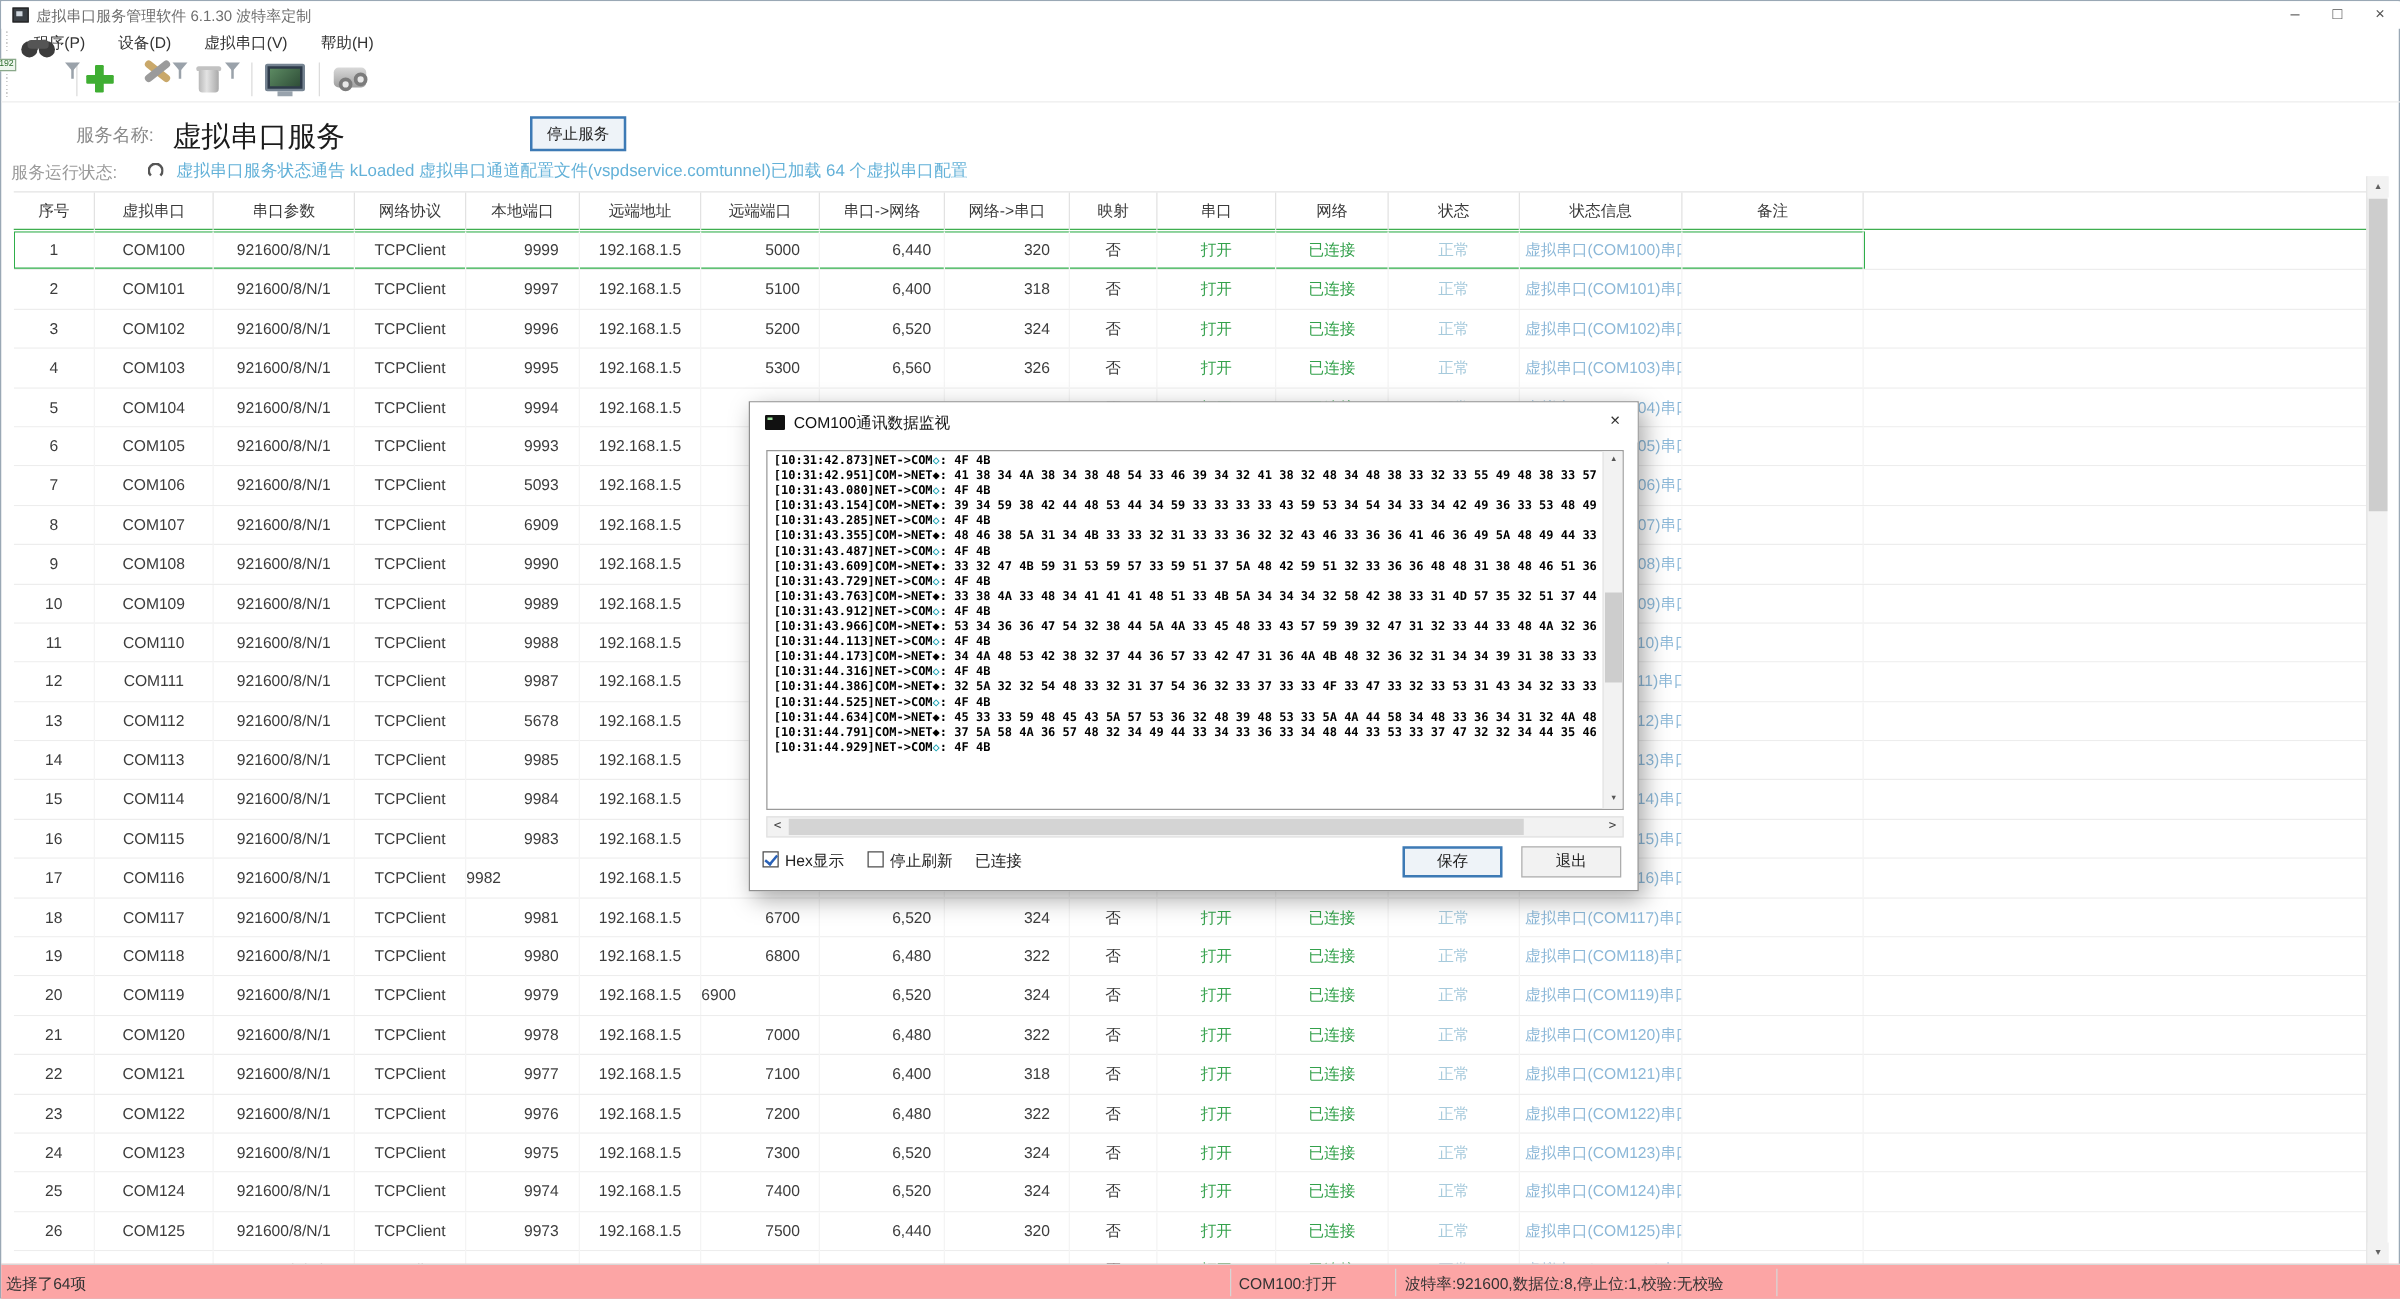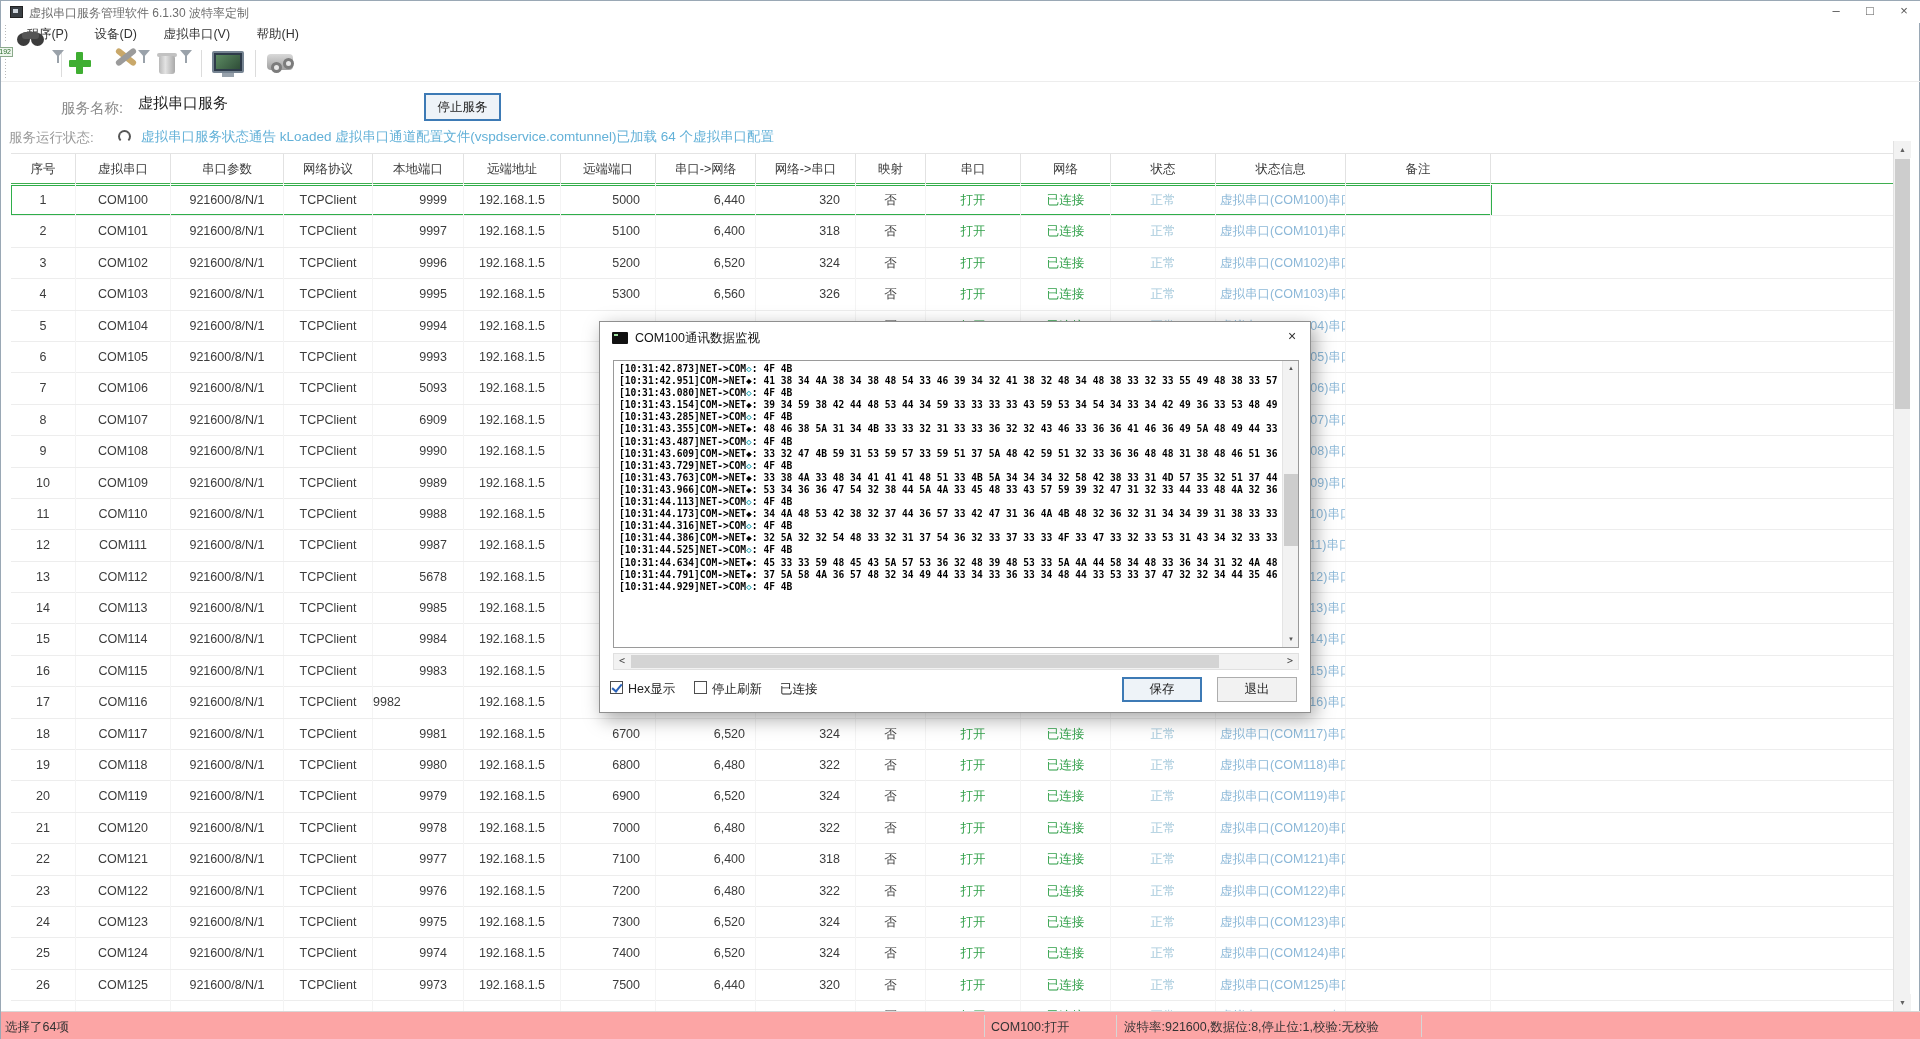--- a/index.html
+++ b/index.html
@@ -40,21 +40,21 @@
   .trash .lid { position:absolute; left:4px; top:5px; width:20px; height:4px; background:#c2c2c2; border-radius:2px; }
   .monitor .scr { position:absolute; left:3px; top:3px; width:32px; height:22px; background:#2e3b4a; border:2px solid #768492; border-radius:2px; }
   .monitor .scr::after { content:""; position:absolute; left:2px; top:2px; right:2px; bottom:2px; background:linear-gradient(135deg,#5c8a62,#2f4e38); }
   .monitor .std { position:absolute; left:13px; top:25px; width:12px; height:4px; background:#98a2ac; }
   .machine .body { position:absolute; left:4px; top:6px; width:26px; height:16px; background:linear-gradient(#d9d9d9,#9f9f9f); border-radius:4px; }
   .machine .g1,.machine .g2 { position:absolute; width:11px; height:11px; border-radius:50%; border:3px solid #7c7c7c; background:#e8e8e8; }
   .machine .g1{ left:8px; top:14px; } .machine .g2{ left:20px; top:10px; }
 
   
   .svc-label { position:absolute; left:60px; top:98px; font-size:14.5px; color:#8a8a8a; }
-  .svc-value { position:absolute; left:137px; top:93px; font-size:15px; color:#1c1c1c; }
+  .svc-value { position:absolute; left:137px; top:93px; font-size:23px; color:#1c1c1c; }
   .stop-btn { position:absolute; left:423px; top:92px; width:77px; height:28px; background:#eef3f8; border:2px solid #3d7ab5; font-size:12.5px; color:#222; text-align:center; line-height:24px; }
   .run-label { position:absolute; left:8px; top:128px; font-size:13.5px; color:#9a9a9a; }
   .spinner { position:absolute; left:117px; top:129px; width:13px; height:13px; border:2px solid #555; border-bottom-color:transparent; border-radius:50%; }
   .run-text { position:absolute; left:140px; top:127px; font-size:13.5px; color:#63b1d8; }
 
   
   .thead { position:absolute; left:10px; top:152px; width:1883px; height:31px; display:flex; border-top:1px solid #e4e4e4; border-bottom:1px solid #3fae4f; background:#fff; }
   .hcell { height:30px; line-height:30px; font-size:12.5px; color:#3a3a3a; text-align:center; border-right:1px solid #e2e2e2; overflow:hidden; white-space:nowrap; flex:0 0 auto; }
   .hfill { flex:1 1 auto; border-right:none; }
   .tbody { position:absolute; left:10px; top:184px; width:1883px; height:826px; overflow:hidden; }
@@ -565,21 +565,21 @@
         <div class="rfill"></div>
       </div>
       <div class="trow">
         <div class="cells">
           <div class="cell" style="width: 65px; text-align: center;">20</div>
           <div class="cell" style="width: 95px; text-align: center;">COM119</div>
           <div class="cell" style="width: 113px; text-align: center;">921600/8/N/1</div>
           <div class="cell" style="width: 89px; text-align: center;">TCPClient</div>
           <div class="cell" style="width: 91px; text-align: right; padding-right: 16px;">9979</div>
           <div class="cell" style="width: 97px; text-align: center;">192.168.1.5</div>
-          <div class="cell" style="width: 95px; text-align: right; padding-right: 15px;">6900</div>
+          <div class="cell" style="width: 95px; padding-right: 15px;">6900</div>
           <div class="cell" style="width: 100px; text-align: right; padding-right: 10px;">6,520</div>
           <div class="cell" style="width: 100px; text-align: right; padding-right: 15px;">324</div>
           <div class="cell" style="width: 70px; text-align: center;">否</div>
           <div class="cell c-green" style="width: 95px; text-align: center;">打开</div>
           <div class="cell c-green" style="width: 90px; text-align: center;">已连接</div>
           <div class="cell c-pale" style="width: 105px; text-align: center;">正常</div>
           <div class="cell c-info left" style="width: 130px; text-align: left;">虚拟串口(COM119)串口</div>
           <div class="cell" style="width: 145px; text-align: center;"></div>
         </div>
         <div class="rfill"></div>
@@ -743,20 +743,21 @@
           <div class="hexline">[10:31:42.873]NET-&gt;COM<span class="hollow">◇</span>: 4F 4B</div>
           <div class="hexline">[10:31:42.951]COM-&gt;NET<span class="filled">◆</span>: 41 38 34 4A 38 34 38 48 54 33 46 39 34 32 41 38 32 48 34 48 38 33 32 33 55 49 48 38 33 57 32 32 33 34 36</div>
           <div class="hexline">[10:31:43.080]NET-&gt;COM<span class="hollow">◇</span>: 4F 4B</div>
           <div class="hexline">[10:31:43.154]COM-&gt;NET<span class="filled">◆</span>: 39 34 59 38 42 44 48 53 44 34 59 33 33 33 33 43 59 53 34 54 34 33 34 42 49 36 33 53 48 49 32 48 32 31 33</div>
           <div class="hexline">[10:31:43.285]NET-&gt;COM<span class="hollow">◇</span>: 4F 4B</div>
           <div class="hexline">[10:31:43.355]COM-&gt;NET<span class="filled">◆</span>: 48 46 38 5A 31 34 4B 33 33 32 31 33 33 36 32 32 43 46 33 36 36 41 46 36 49 5A 48 49 44 33 34 31 38 46 31</div>
           <div class="hexline">[10:31:43.487]NET-&gt;COM<span class="hollow">◇</span>: 4F 4B</div>
           <div class="hexline">[10:31:43.609]COM-&gt;NET<span class="filled">◆</span>: 33 32 47 4B 59 31 53 59 57 33 59 51 37 5A 48 42 59 51 32 33 36 36 48 48 31 38 48 46 51 36 50 34 43 33 56</div>
           <div class="hexline">[10:31:43.729]NET-&gt;COM<span class="hollow">◇</span>: 4F 4B</div>
           <div class="hexline">[10:31:43.763]COM-&gt;NET<span class="filled">◆</span>: 33 38 4A 33 48 34 41 41 41 48 51 33 4B 5A 34 34 34 32 58 42 38 33 31 4D 57 35 32 51 37 44 49 38 44 46 48</div>
+          <div class="hexline">[10:31:43.912]NET-&gt;COM<span class="hollow">◇</span>: 4F 4B</div>
           <div class="hexline">[10:31:43.966]COM-&gt;NET<span class="filled">◆</span>: 53 34 36 36 47 54 32 38 44 5A 4A 33 45 48 33 43 57 59 39 32 47 31 32 33 44 33 48 4A 32 36 32 42 56 53 58</div>
           <div class="hexline">[10:31:44.113]NET-&gt;COM<span class="hollow">◇</span>: 4F 4B</div>
           <div class="hexline">[10:31:44.173]COM-&gt;NET<span class="filled">◆</span>: 34 4A 48 53 42 38 32 37 44 36 57 33 42 47 31 36 4A 4B 48 32 36 32 31 34 34 39 31 38 33 33 4A 32 36 36 31</div>
           <div class="hexline">[10:31:44.316]NET-&gt;COM<span class="hollow">◇</span>: 4F 4B</div>
           <div class="hexline">[10:31:44.386]COM-&gt;NET<span class="filled">◆</span>: 32 5A 32 32 54 48 33 32 31 37 54 36 32 33 37 33 33 4F 33 47 33 32 33 53 31 43 34 32 33 33 45 33 41 33 45</div>
           <div class="hexline">[10:31:44.525]NET-&gt;COM<span class="hollow">◇</span>: 4F 4B</div>
           <div class="hexline">[10:31:44.634]COM-&gt;NET<span class="filled">◆</span>: 45 33 33 59 48 45 43 5A 57 53 36 32 48 39 48 53 33 5A 4A 44 58 34 48 33 36 34 31 32 4A 48 5A 57 4B 36 33</div>
           <div class="hexline">[10:31:44.791]COM-&gt;NET<span class="filled">◆</span>: 37 5A 58 4A 36 57 48 32 34 49 44 33 34 33 36 33 34 48 44 33 53 33 37 47 32 32 34 44 35 46 46 59 33 32 49</div>
           <div class="hexline">[10:31:44.929]NET-&gt;COM<span class="hollow">◇</span>: 4F 4B</div>
         </div>

